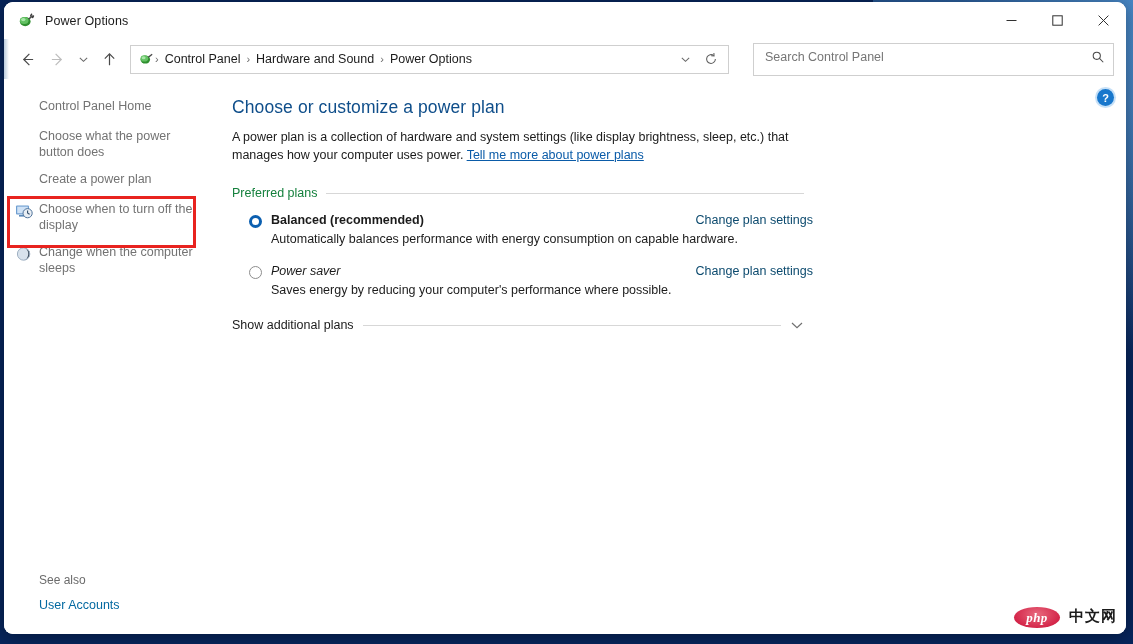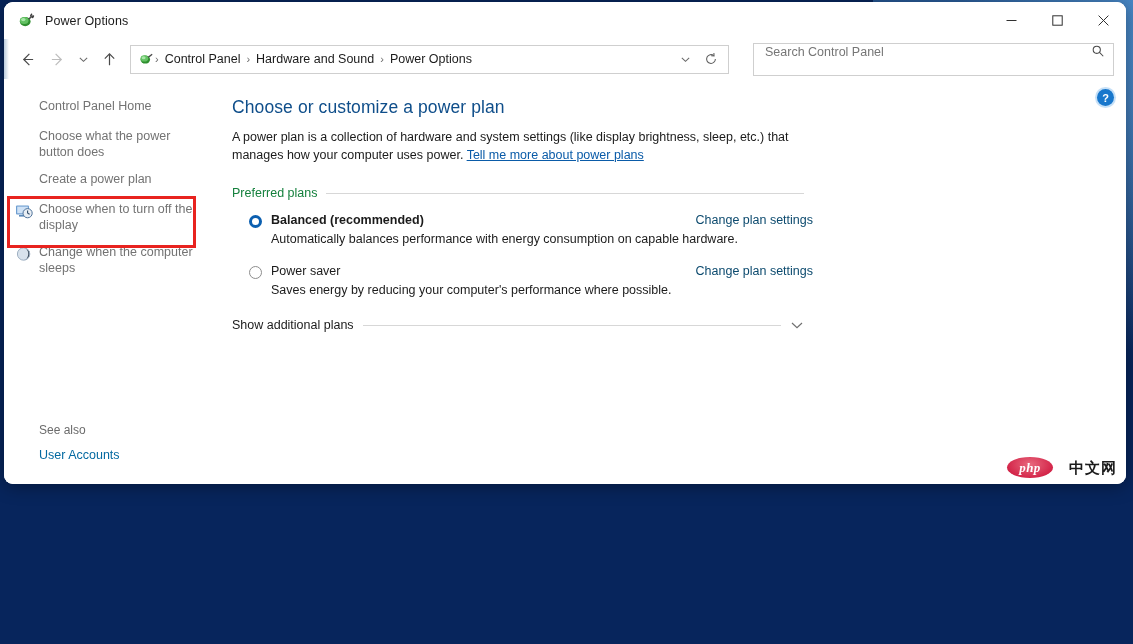--- a/index.html
+++ b/index.html
@@ -32,21 +32,21 @@
       linear-gradient(205deg, rgba(90,170,240,.55) 0%, rgba(20,90,180,0) 48%),
       radial-gradient(ellipse 320px 420px at 118% 10%, rgba(130,200,255,.50), rgba(10,60,140,0) 70%);
   }
 
   
   #window {
     position: absolute;
     left: 4px;
     top: 2px;
     width: 1122px;
-    height: 482px;
+    height: 632px;
     background: #ffffff;
     border-radius: 9px;
     box-shadow: 0 2px 18px rgba(0,0,0,.38);
     overflow: hidden;
     display: flex;
     flex-direction: column;
   }
   
   #window::before {
     content: "";
@@ -142,21 +142,21 @@
     color: #5f5f5f;
   }
 
   #searchbox {
     margin-left: 24px;
     flex: 0 0 342px;
     height: 27px;
     border: 1px solid #cfcfcf;
     background: #fff;
     display: flex;
-    align-items: flex-start;
+    align-items: center;
     padding: 0 8px 4px 9px;
   }
   #search-input {
     border: 0;
     outline: 0;
     flex: 1 1 auto;
     font-family: "Liberation Sans", sans-serif;
     font-size: 12.5px;
     color: #1b1b1b;
     background: transparent;
@@ -297,21 +297,21 @@
   .radio.checked {
     border-color: #0b5fb0;
     border-width: 3.4px;
   }
   .plan-name {
     margin-left: 9px;
     font-size: 12.5px;
     color: #1b1b1b;
     font-weight: bold;
   }
-  .plan-name.normal { font-weight: normal; }
+  .plan-name.normal { font-weight: normal; font-style: italic; }
   .plan-link {
     margin-left: auto;
     font-size: 12.5px;
     color: #0c4a6e;
     cursor: pointer;
     padding-right: 8px;
   }
   .plan-desc {
     font-size: 12.5px;
     color: #1b1b1b;
@@ -349,22 +349,22 @@
     box-sizing: border-box;
     pointer-events: none;
   }
 
   
   #watermark {
     position: absolute;
     right: 9px;
     bottom: 6px;
     display: flex;
-    align-items: flex-end;
-    gap: 16px;
+    align-items: flex-start;
+    gap: 9px;
   }
   #wm-php {
     width: 46px; height: 21px;
     border-radius: 50%;
     background: radial-gradient(ellipse at 50% 35%, #e86a7e 0%, #d4264a 70%, #b81a3c 100%);
     color: #fff;
     font-family: "Liberation Serif", serif;
     font-style: italic;
     font-weight: bold;
     font-size: 13px;

